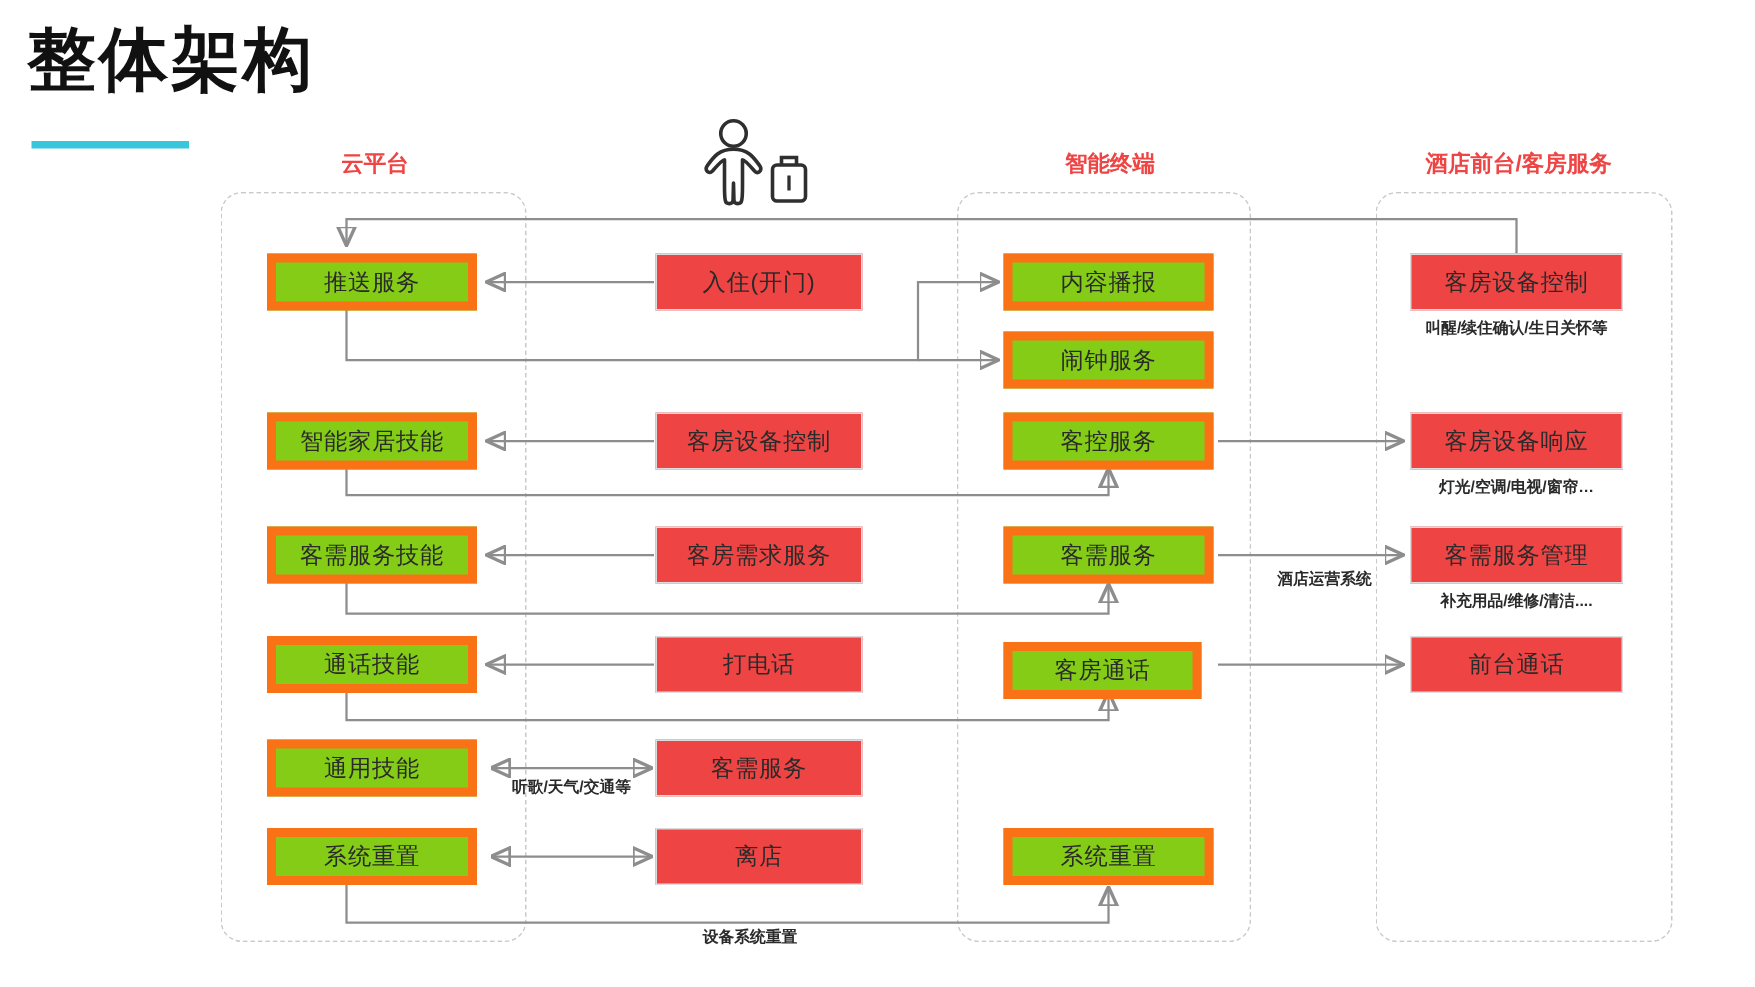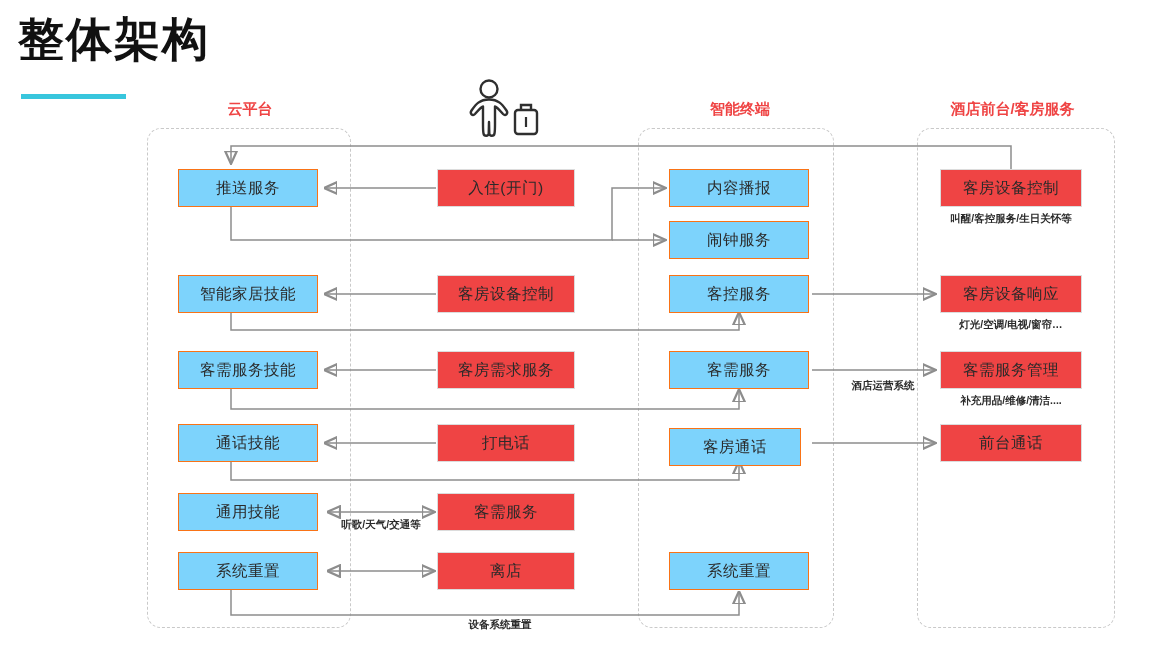--- a/index.html
+++ b/index.html
@@ -40,21 +40,21 @@
 
   
   .node{
     position:absolute;box-sizing:border-box;
     display:flex;align-items:center;justify-content:center;
     font-size:15.5px;color:#2a2a2a;
     white-space:nowrap;
     letter-spacing:0.5px;
   }
   .node.plain{
-    background:#7dd3fc;border:1px solid #f97316;
+    background:#84cc16;border:6px solid #f97316;
   }
   .node.filled{
     background:#ef4444;border:1px solid #dcdcdc;
   }
   .sub-note{
     position:absolute;
     font-size:10.5px;font-weight:bold;color:#2a2a2a;
     white-space:nowrap;text-align:center;
   }
   .edge-label{
@@ -157,21 +157,21 @@
   <div class="node filled" style="left:437px;top:552px;width:138px;height:38px;">离店</div>
 
   <div class="node plain" style="left:669px;top:169px;width:140px;height:38px;">内容播报</div>
   <div class="node plain" style="left:669px;top:221px;width:140px;height:38px;">闹钟服务</div>
   <div class="node plain" style="left:669px;top:275px;width:140px;height:38px;">客控服务</div>
   <div class="node plain" style="left:669px;top:351px;width:140px;height:38px;">客需服务</div>
   <div class="node plain" style="left:669px;top:428px;width:132px;height:38px;">客房通话</div>
   <div class="node plain" style="left:669px;top:552px;width:140px;height:38px;">系统重置</div>
 
   <div class="node filled" style="left:940px;top:169px;width:142px;height:38px;">客房设备控制</div>
-  <div class="sub-note" style="left:930px;top:212px;width:162px;">叫醒/客控服务/生日关怀等</div>
+  <div class="sub-note" style="left:930px;top:212px;width:162px;">叫醒/续住确认/生日关怀等</div>
 
   <div class="node filled" style="left:940px;top:275px;width:142px;height:38px;">客房设备响应</div>
   <div class="sub-note" style="left:930px;top:318px;width:162px;">灯光/空调/电视/窗帘…</div>
 
   <div class="node filled" style="left:940px;top:351px;width:142px;height:38px;">客需服务管理</div>
   <div class="sub-note" style="left:930px;top:394px;width:162px;">补充用品/维修/清洁....</div>
 
   <div class="node filled" style="left:940px;top:424px;width:142px;height:38px;">前台通话</div>
 
   <div class="edge-label" style="left:321px;top:518px;width:120px;">听歌/天气/交通等</div>

